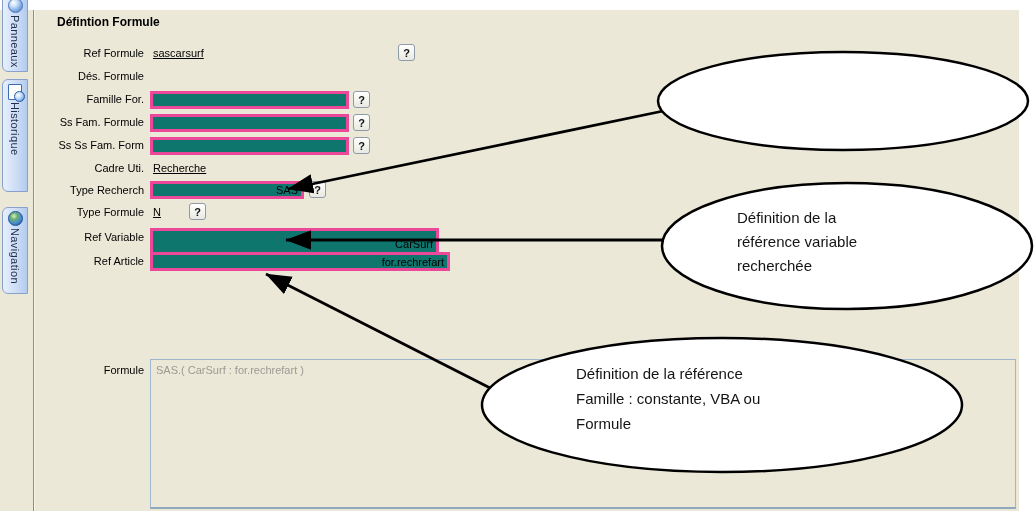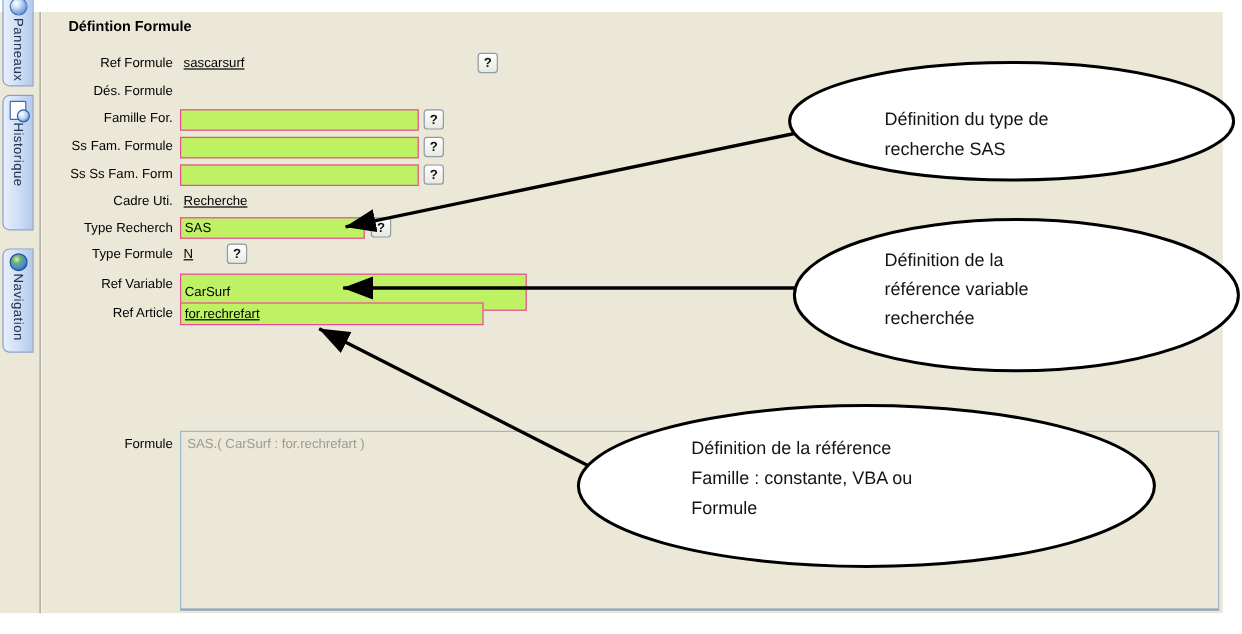--- a/index.html
+++ b/index.html
@@ -47,23 +47,23 @@
 
   
   .form-title{position:absolute;left:57px;top:15px;font-size:12px;font-weight:bold;color:#000;}
   .lbl{
     position:absolute;left:30px;width:114px;text-align:right;
     font-size:11px;color:#000;line-height:13px;
   }
   .val{position:absolute;font-size:11px;color:#000;line-height:13px;text-decoration:underline;}
   .tfield{
     position:absolute;box-sizing:border-box;height:18px;
-    border:1px solid #ec4899;background:#bef264;
+    border:3px solid #ec4899;background:#0f766e;
     font-family:"Liberation Sans",sans-serif;font-size:11px;color:#000;
-    padding:1px 3px;outline:none;
+    padding:1px 3px;outline:none;text-align:right;
   }
   .bluefield{
     position:absolute;box-sizing:border-box;height:20px;
     border:1px solid #6d8dc0;background:#8fb0e0;
     display:flex;align-items:center;padding:0 2px;
   }
   .bluefield .sel{
     background:#3f6fc1;color:#ffffff;font-size:11px;line-height:14px;padding:1px 1px;
   }
   .bluefield .caret{display:inline-block;width:1px;height:13px;background:#10203a;margin-left:1px;}
@@ -140,41 +140,39 @@
   <button class="helpbtn" style="left:309px;top:181px;">?</button>
 
   <div class="lbl" style="top:206px;">Type Formule</div>
   <div class="val" style="left:153px;top:206px;">N</div>
   <button class="helpbtn" style="left:189px;top:203px;">?</button>
 
   <div class="lbl" style="top:231px;">Ref Variable</div>
   <input class="tfield" style="left: 150px; top: 228px; width: 289px; height: 31px;" value="CarSurf">
 
   <div class="lbl" style="top:255px;">Ref Article</div>
-  <input class="tfield" style="left: 150px; top: 252px; width: 253px; height: 19px; text-decoration: underline;" value="for.rechrefart">
+  <input class="tfield" style="left: 150px; top: 252px; width: 300px; height: 19px;" value="for.rechrefart">
 
   <div class="lbl" style="top:364px;">Formule</div>
   <div class="formula-area">SAS.( CarSurf : for.rechrefart )</div>
 
   <svg class="overlay" viewBox="0 0 1035 528" xmlns="http://www.w3.org/2000/svg">
     <defs>
       <marker id="ah" markerWidth="9.5" markerHeight="7" refX="9" refY="3.5" orient="auto" markerUnits="strokeWidth">
         <path d="M0,0 L9.2,3.5 L0,7 Z" fill="#000"></path>
       </marker>
     </defs>
     <line x1="668" y1="110" x2="288" y2="189" stroke="#000" stroke-width="2.8" marker-end="url(#ah)"></line>
     <line x1="665" y1="240" x2="286" y2="240" stroke="#000" stroke-width="2.8" marker-end="url(#ah)"></line>
     <line x1="496" y1="391" x2="266" y2="274" stroke="#000" stroke-width="2.8" marker-end="url(#ah)"></line>
     <ellipse cx="843" cy="101" rx="185" ry="49" fill="#ffffff" stroke="#000" stroke-width="2.5"></ellipse>
     <ellipse cx="847" cy="246" rx="185" ry="63" fill="#ffffff" stroke="#000" stroke-width="2.5"></ellipse>
     <ellipse cx="722" cy="405" rx="240" ry="67" fill="#ffffff" stroke="#000" stroke-width="2.5"></ellipse>
   </svg>
 
-  <div class="callout-text ct1">Définition du type de
-recherche SAS</div>
   <div class="callout-text ct2">Définition de la
 référence variable
 recherchée</div>
   <div class="callout-text ct3">Définition de la référence
 Famille : constante, VBA ou
 Formule</div>
 
 </div>
 
 </body></html>

